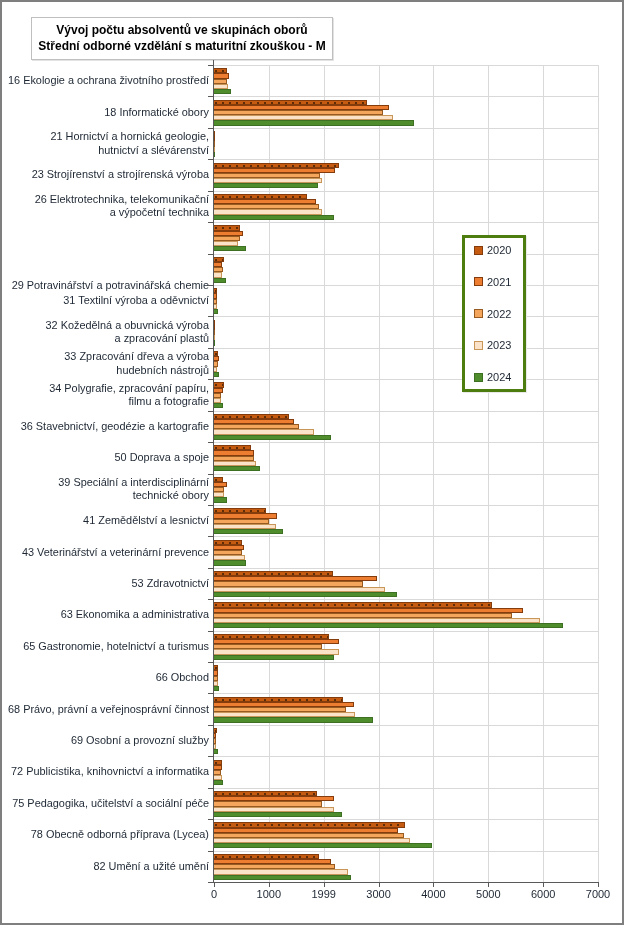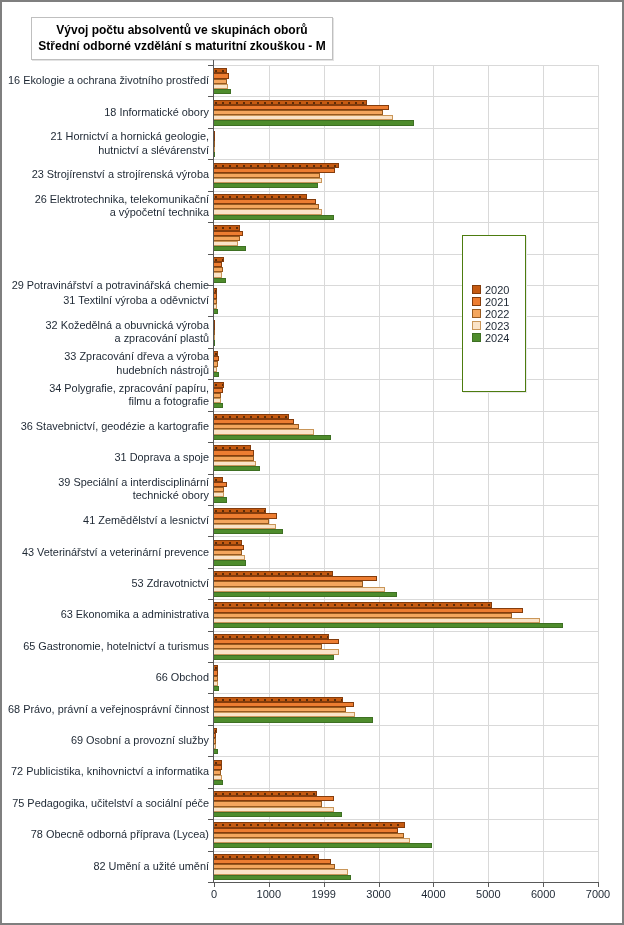--- a/index.html
+++ b/index.html
@@ -40,22 +40,22 @@
   .bar.s3 { background:#FAE3C8; border-color:#C99659; }
   .bar.s4 { background:#4E8C2C; border-color:#3E7023; }
   .cat-labels { position:absolute; left:4px; top:63px; width:203px; height:817px; }
   .cat-label {
     position:absolute; right:0; width:100%; display:flex; flex-direction:column;
     justify-content:center; align-items:flex-end;
     font-size:10.9px; line-height:1.2; color:#1d2733; text-align:right; white-space:nowrap;
   }
   .legend {
     position:absolute; left:460px; top:233px; width:64px; height:157px; box-sizing:border-box;
-    background:#fff; border:1px solid #4d7c0f; box-shadow:1px 1px 0 #e9e9e9;
-    display:flex; flex-direction:column; justify-content:center; padding:6px 10px 6px 9px;
+    background:#fff; border:3px solid #4d7c0f; box-shadow:1px 1px 0 #e9e9e9;
+    display:flex; flex-direction:column; justify-content:space-between; padding:6px 10px 6px 9px;
     z-index:5;
   }
   .legend-entry { display:flex; align-items:center; gap:4px; }
   .legend-swatch { width:9px; height:9px; box-sizing:border-box; border:1px solid; flex:0 0 auto; }
   .legend-label { font-size:11px; color:#1d2733; }
 </style>
 </head>
 <body>
 
 <div class="figure">
@@ -97,21 +97,21 @@
         <span>hudebních nástrojů</span>
       </div>
       <div class="cat-label" style="top: 314.231px; height: 31.4231px;">
         <span>34 Polygrafie, zpracování papíru,</span>
         <span>filmu a fotografie</span>
       </div>
       <div class="cat-label" style="top: 345.654px; height: 31.4231px;">
         <span>36 Stavebnictví, geodézie a kartografie</span>
       </div>
       <div class="cat-label" style="top: 377.077px; height: 31.4231px;">
-        <span>31 Doprava a spoje</span>
+        <span>50 Doprava a spoje</span>
       </div>
       <div class="cat-label" style="top: 408.5px; height: 31.4231px;">
         <span>39 Speciální a interdisciplinární</span>
         <span>technické obory</span>
       </div>
       <div class="cat-label" style="top: 439.923px; height: 31.4231px;">
         <span>41 Zemědělství a lesnictví</span>
       </div>
       <div class="cat-label" style="top: 471.346px; height: 31.4231px;">
         <span>43 Veterinářství a veterinární prevence</span>

